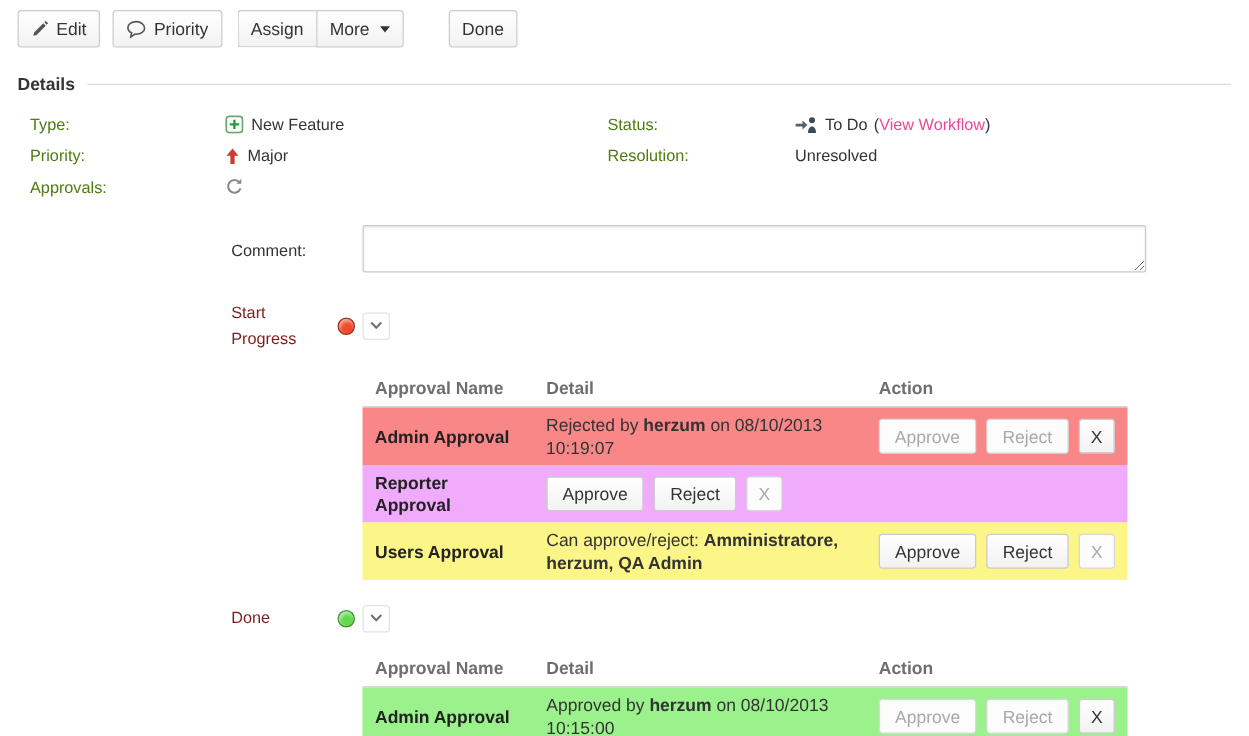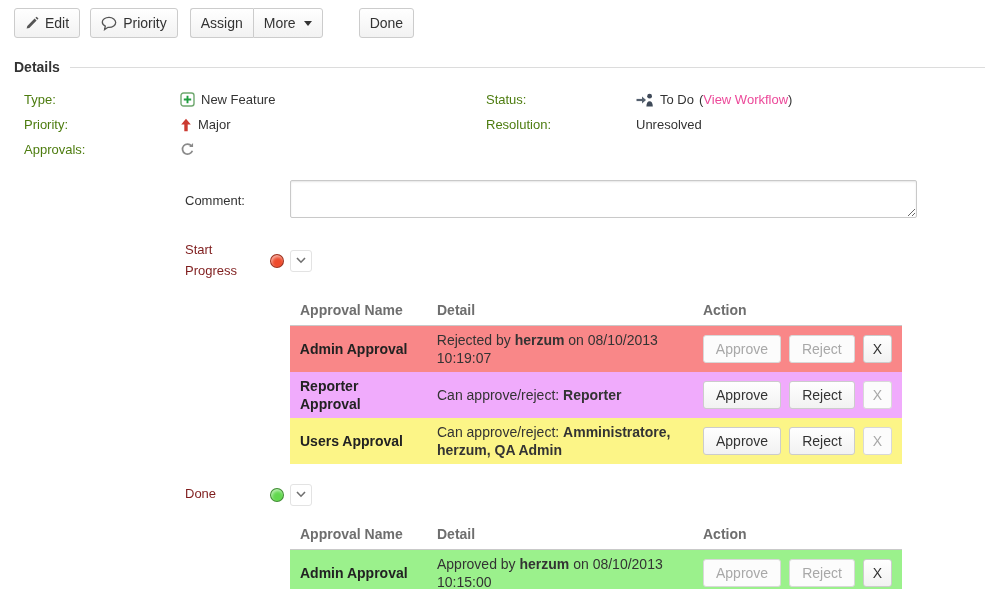--- a/index.html
+++ b/index.html
@@ -212,23 +212,20 @@
       </div>
     <div class="td col-action">
       <button class="aui-btn action-btn disabled">Approve</button>
       <button class="aui-btn action-btn disabled">Reject</button>
       <button class="aui-btn action-btn btn-x">X</button>
     </div>
   </div>
 
   <div class="tbl-row" style="background: #f0abfc;">
     <div class="td col-name">Reporter Approval</div>
-    <div class="td col-detail">
-        <span class="inner"><span>Can approve/reject: </span><span class="bold">Reporter</span><span></span></span>
-      </div>
     <div class="td col-action">
       <button class="aui-btn action-btn">Approve</button>
       <button class="aui-btn action-btn">Reject</button>
       <button class="aui-btn action-btn btn-x disabled">X</button>
     </div>
   </div>
 
   <div class="tbl-row" style="background: rgb(252, 245, 135);">
     <div class="td col-name">Users Approval</div>
     <div class="td col-detail">

